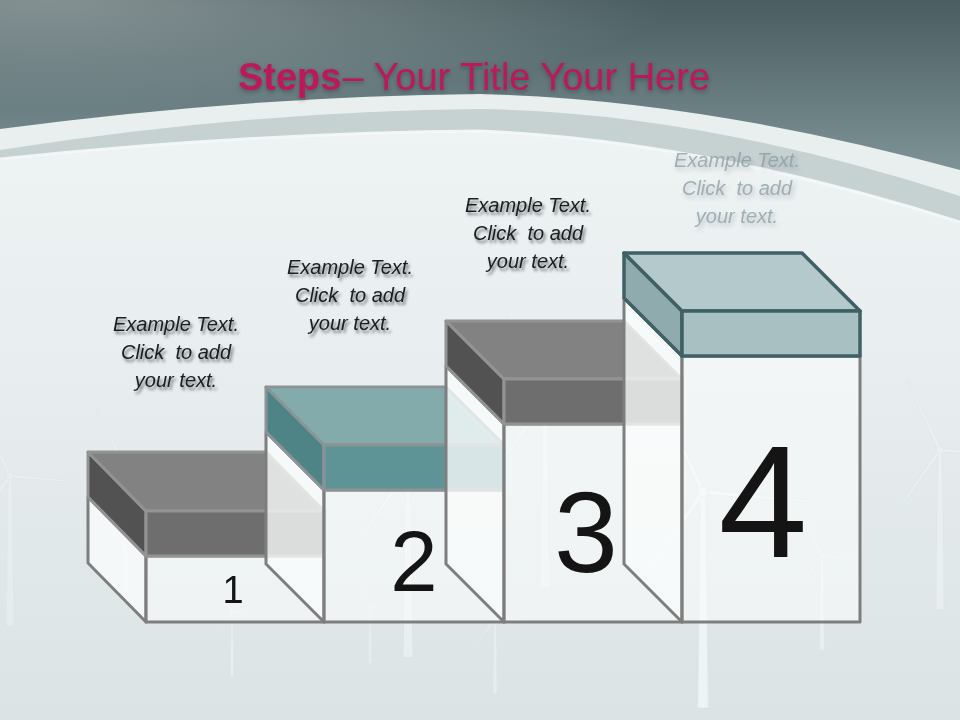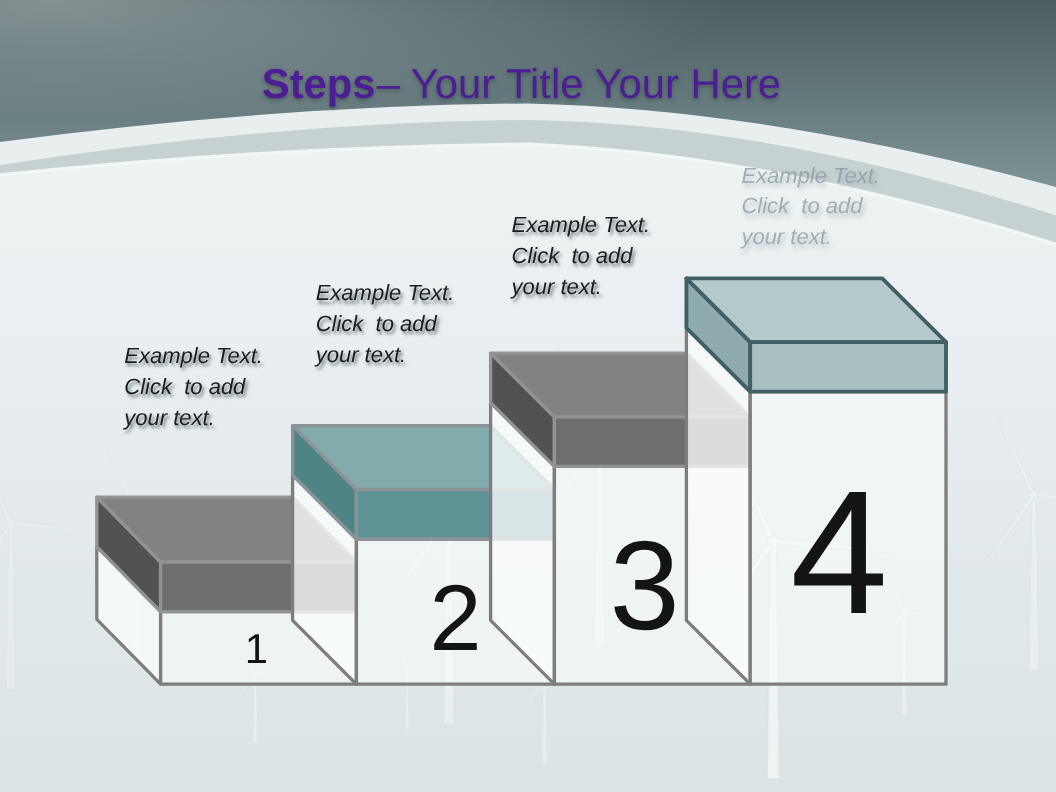--- a/index.html
+++ b/index.html
@@ -2,26 +2,26 @@
 <html><head>
 <meta charset="utf-8">
 <style>
   html,body{margin:0;padding:0;background:#ffffff;}
   .slide{position:relative;width:960px;height:720px;overflow:hidden;
          font-family:"Liberation Sans",sans-serif;background:#e9eff0;}
   .slide svg{position:absolute;left:0;top:0;}
 
   
   .title{position:absolute;top:56px;left:0;width:948px;display:flex;
-         justify-content:center;gap:1px;font-size:38px;color:#4c1d95;
+         justify-content:center;gap:1px;font-size:38px;color:#be185d;
          text-shadow:0 2px 4px rgba(35,50,53,0.45);}
   .title .b{font-weight:bold;}
 
   
-  .lbl{position:absolute;transform:translateX(-50%);
+  .lbl{position:absolute;transform:translateX(-50%);text-align:center;
        font-style:italic;font-size:20px;line-height:28px;color:#1b1d1e;
        text-shadow:2px 3px 3px rgba(96,108,112,0.9);}
   .lbl div{white-space:pre;}
   .lbl.faded{color:#8699a0;opacity:0.75;filter:blur(0.5px);
        text-shadow:2px 3px 4px rgba(120,134,139,0.55);}
 
   
   .col-front{fill:#fbfefe;fill-opacity:0.55;stroke:#7e7e7e;stroke-width:3;stroke-linejoin:round;}
   .col-side{fill:#fafdfd;fill-opacity:0.78;stroke:#7e7e7e;stroke-width:3;stroke-linejoin:round;}
   .lid{stroke-width:3;stroke-linejoin:round;}

